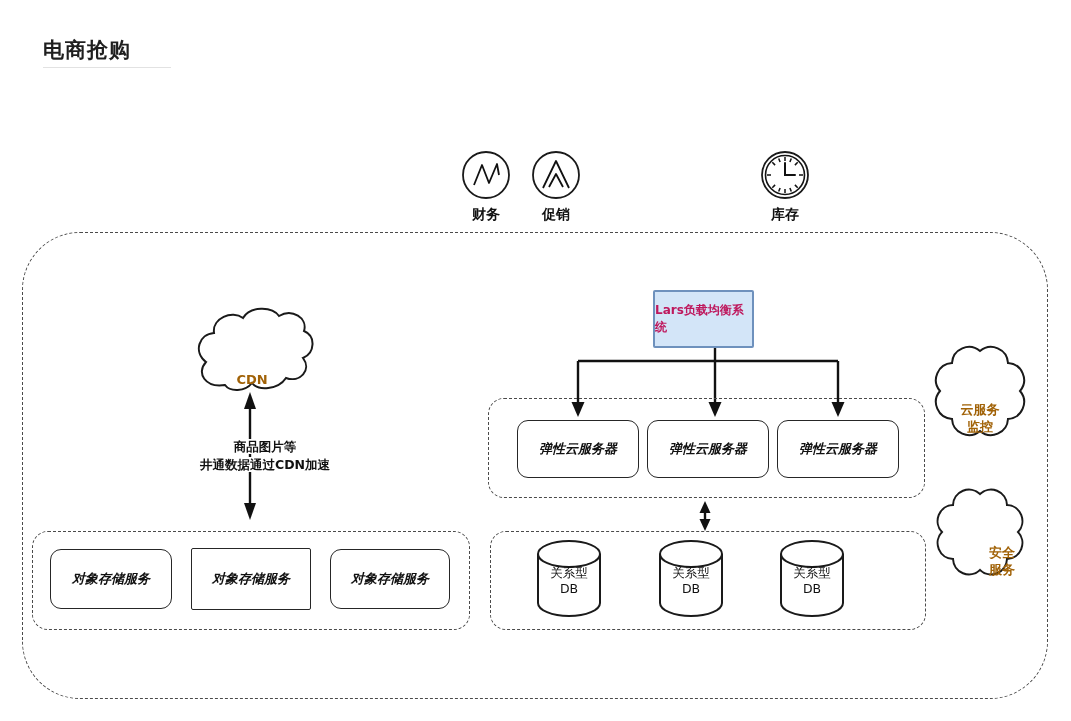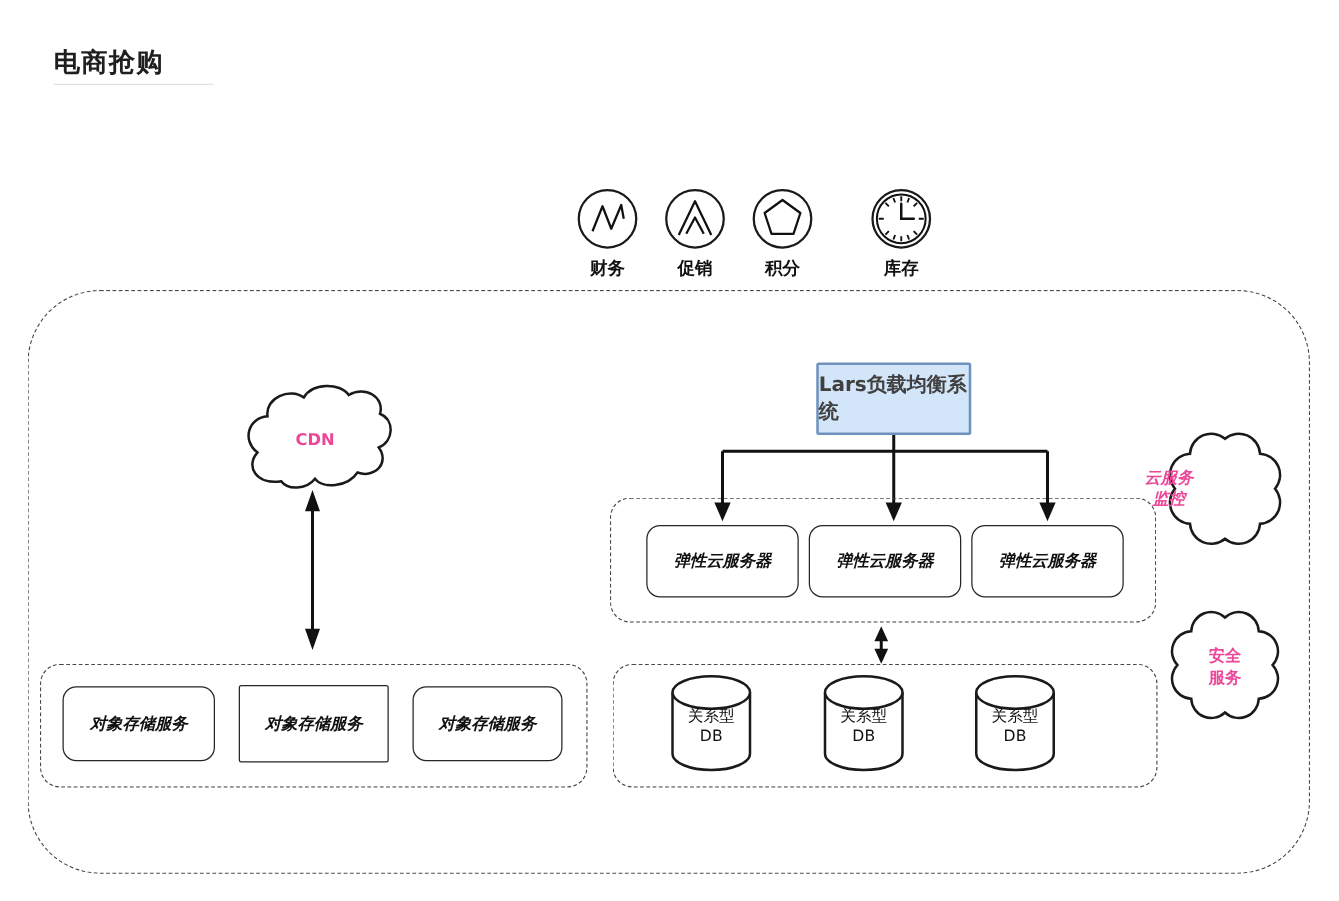--- a/index.html
+++ b/index.html
@@ -17,27 +17,27 @@
   .dashed-big { position:absolute; left:22px; top:232px; width:1026px; height:467px;
     border:1.6px dashed #4a4a4a; border-radius:58px; z-index:1; }
   .dashed-box { position:absolute; border:1.4px dashed #4a4a4a; border-radius:16px; z-index:2; }
 
   .node-box { position:absolute; display:flex; align-items:center; justify-content:center;
     background:#fff; border:1.7px solid #262626; font-size:13px; font-weight:700; color:#111;
     z-index:3; white-space:nowrap;font-style:italic; }
   .rounded { border-radius:11px; }
   .squared { border-radius:2px; }
 
-  .lb-box { position:absolute; left:653px; top:290px; width:124px; height:58px;
+  .lb-box { position:absolute; left:653px; top:290px; width:101px; height:58px;
     background:#d3e5f8; border:2px solid #6e91bd; border-radius:2px;
     display:flex; align-items:center; justify-content:center;
-    font-size:16px; font-weight:700; color:#404040; z-index:3; }
+    font-size:12px; font-weight:700; color:#be185d; z-index:3; }
 
   .cloud-label { position:absolute; z-index:3; text-align:center; font-size:13px; font-weight:700;
-    color:#ec4899; line-height:17px; }
+    color:#a16207; line-height:17px;margin-top:27px; }
   .cyl-label { position:absolute; z-index:3; text-align:center; font-size:12.5px; font-weight:400;
     color:#111; line-height:16px; }
 
   .note { position:absolute; left:175px; top:438px; width:180px; text-align:center; z-index:3;
     font-size:12.5px; font-weight:700; color:#111; line-height:18px; }
   .note span { background:#fff; padding:0 2px; }
 
   .shape-stroke { fill:#ffffff; stroke:#1a1a1a; stroke-width:2; }
   .arrow-line { stroke:#111; stroke-width:2.4; fill:none; }
   .arrow-head { fill:#111; stroke:none; }
@@ -58,28 +58,21 @@
     <span class="icon-label">财务</span>
   </div>
   <div class="icon-group" style="left:526px;">
     <svg width="50" height="50" viewBox="-25 -25 50 50">
       <circle cx="0" cy="0" r="23" class="shape-stroke" style="stroke-width:1.8"></circle>
       <polyline points="-13,13 0,-14 13,13" fill="none" stroke="#111" stroke-width="1.8" stroke-linejoin="round"></polyline>
       <polyline points="-7,12 0,-1 7,12" fill="none" stroke="#111" stroke-width="1.8" stroke-linejoin="round"></polyline>
     </svg>
     <span class="icon-label">促销</span>
   </div>
-  <div class="icon-group" style="left:596px;">
-    <svg width="50" height="50" viewBox="-25 -25 50 50">
-      <circle cx="0" cy="0" r="23" class="shape-stroke" style="stroke-width:1.8"></circle>
-      <polygon points="0,-15 14.3,-4.6 8.8,12.1 -8.8,12.1 -14.3,-4.6" fill="none" stroke="#111" stroke-width="1.8" stroke-linejoin="round"></polygon>
-    </svg>
-    <span class="icon-label">积分</span>
-  </div>
-  <div class="icon-group" style="left:691px;">
+  <div class="icon-group" style="left:755px;">
     <svg width="50" height="50" viewBox="-25 -25 50 50">
       <circle cx="0" cy="0" r="23" class="shape-stroke" style="stroke-width:1.8"></circle>
       <circle cx="0" cy="0" r="19.5" fill="none" stroke="#111" stroke-width="1.6"></circle>
       <g stroke="#111" stroke-width="1.5">
         <line x1="0" y1="-18" x2="0" y2="-14"></line>
           <line x1="0" y1="18" x2="0" y2="14"></line>
         <line x1="-18" y1="0" x2="-14" y2="0"></line>
           <line x1="18" y1="0" x2="14" y2="0"></line>
         <line x1="-12.7" y1="-12.7" x2="-9.9" y2="-9.9"></line>
           <line x1="12.7" y1="-12.7" x2="9.9" y2="-9.9"></line>
@@ -148,20 +141,24 @@
       M 980 351 A 17 17 0 0 1 1008 363 A 17 17 0 0 1 1020 391 A 17 17 0 0 1 1008 419
       A 17 17 0 0 1 980 431 A 17 17 0 0 1 952 419 A 17 17 0 0 1 940 391
       A 17 17 0 0 1 952 363 A 17 17 0 0 1 980 351 Z"></path>
     <path class="shape-stroke" d="
       M 980 494 A 16 16 0 0 1 1007 505 A 16 16 0 0 1 1018 532 A 16 16 0 0 1 1007 559
       A 16 16 0 0 1 980 570 A 16 16 0 0 1 953 559 A 16 16 0 0 1 942 532
       A 16 16 0 0 1 953 505 A 16 16 0 0 1 980 494 Z"></path>
   </svg>
 
   <div class="cloud-label" style="left:222px; top:344px; width:60px;">CDN</div>
+  <div class="note">
+    <span>商品图片等</span><br>
+    <span>井通数据通过CDN加速</span>
+  </div>
 
   <div class="lb-box">
     <span>Lars负载均衡系统</span>
   </div>
 
   <div class="dashed-box" style="left:488px; top:398px; width:437px; height:100px;"></div>
   <div class="node-box rounded" style="left:517px; top:420px; width:122px; height:58px;">
     <span>弹性云服务器</span>
   </div>
   <div class="node-box rounded" style="left:647px; top:420px; width:122px; height:58px;">
@@ -189,22 +186,22 @@
   </div>
   <div class="cyl-label" style="left:661px; top:565px; width:60px;">
     <span>关系型</span><br>
     <span>DB</span>
   </div>
   <div class="cyl-label" style="left:782px; top:565px; width:60px;">
     <span>关系型</span><br>
     <span>DB</span>
   </div>
 
-  <div class="cloud-label" style="left:900px; top:374px; width:70px;font-style:italic;">
+  <div class="cloud-label" style="left:945px; top:374px; width:70px;">
     <span>云服务</span><br>
     <span>监控</span>
   </div>
-  <div class="cloud-label" style="left:945px; top:517px; width:70px;">
+  <div class="cloud-label" style="left:967px; top:517px; width:70px;">
     <span>安全</span><br>
     <span>服务</span>
   </div>
 
 </div>
 
 </body></html>

